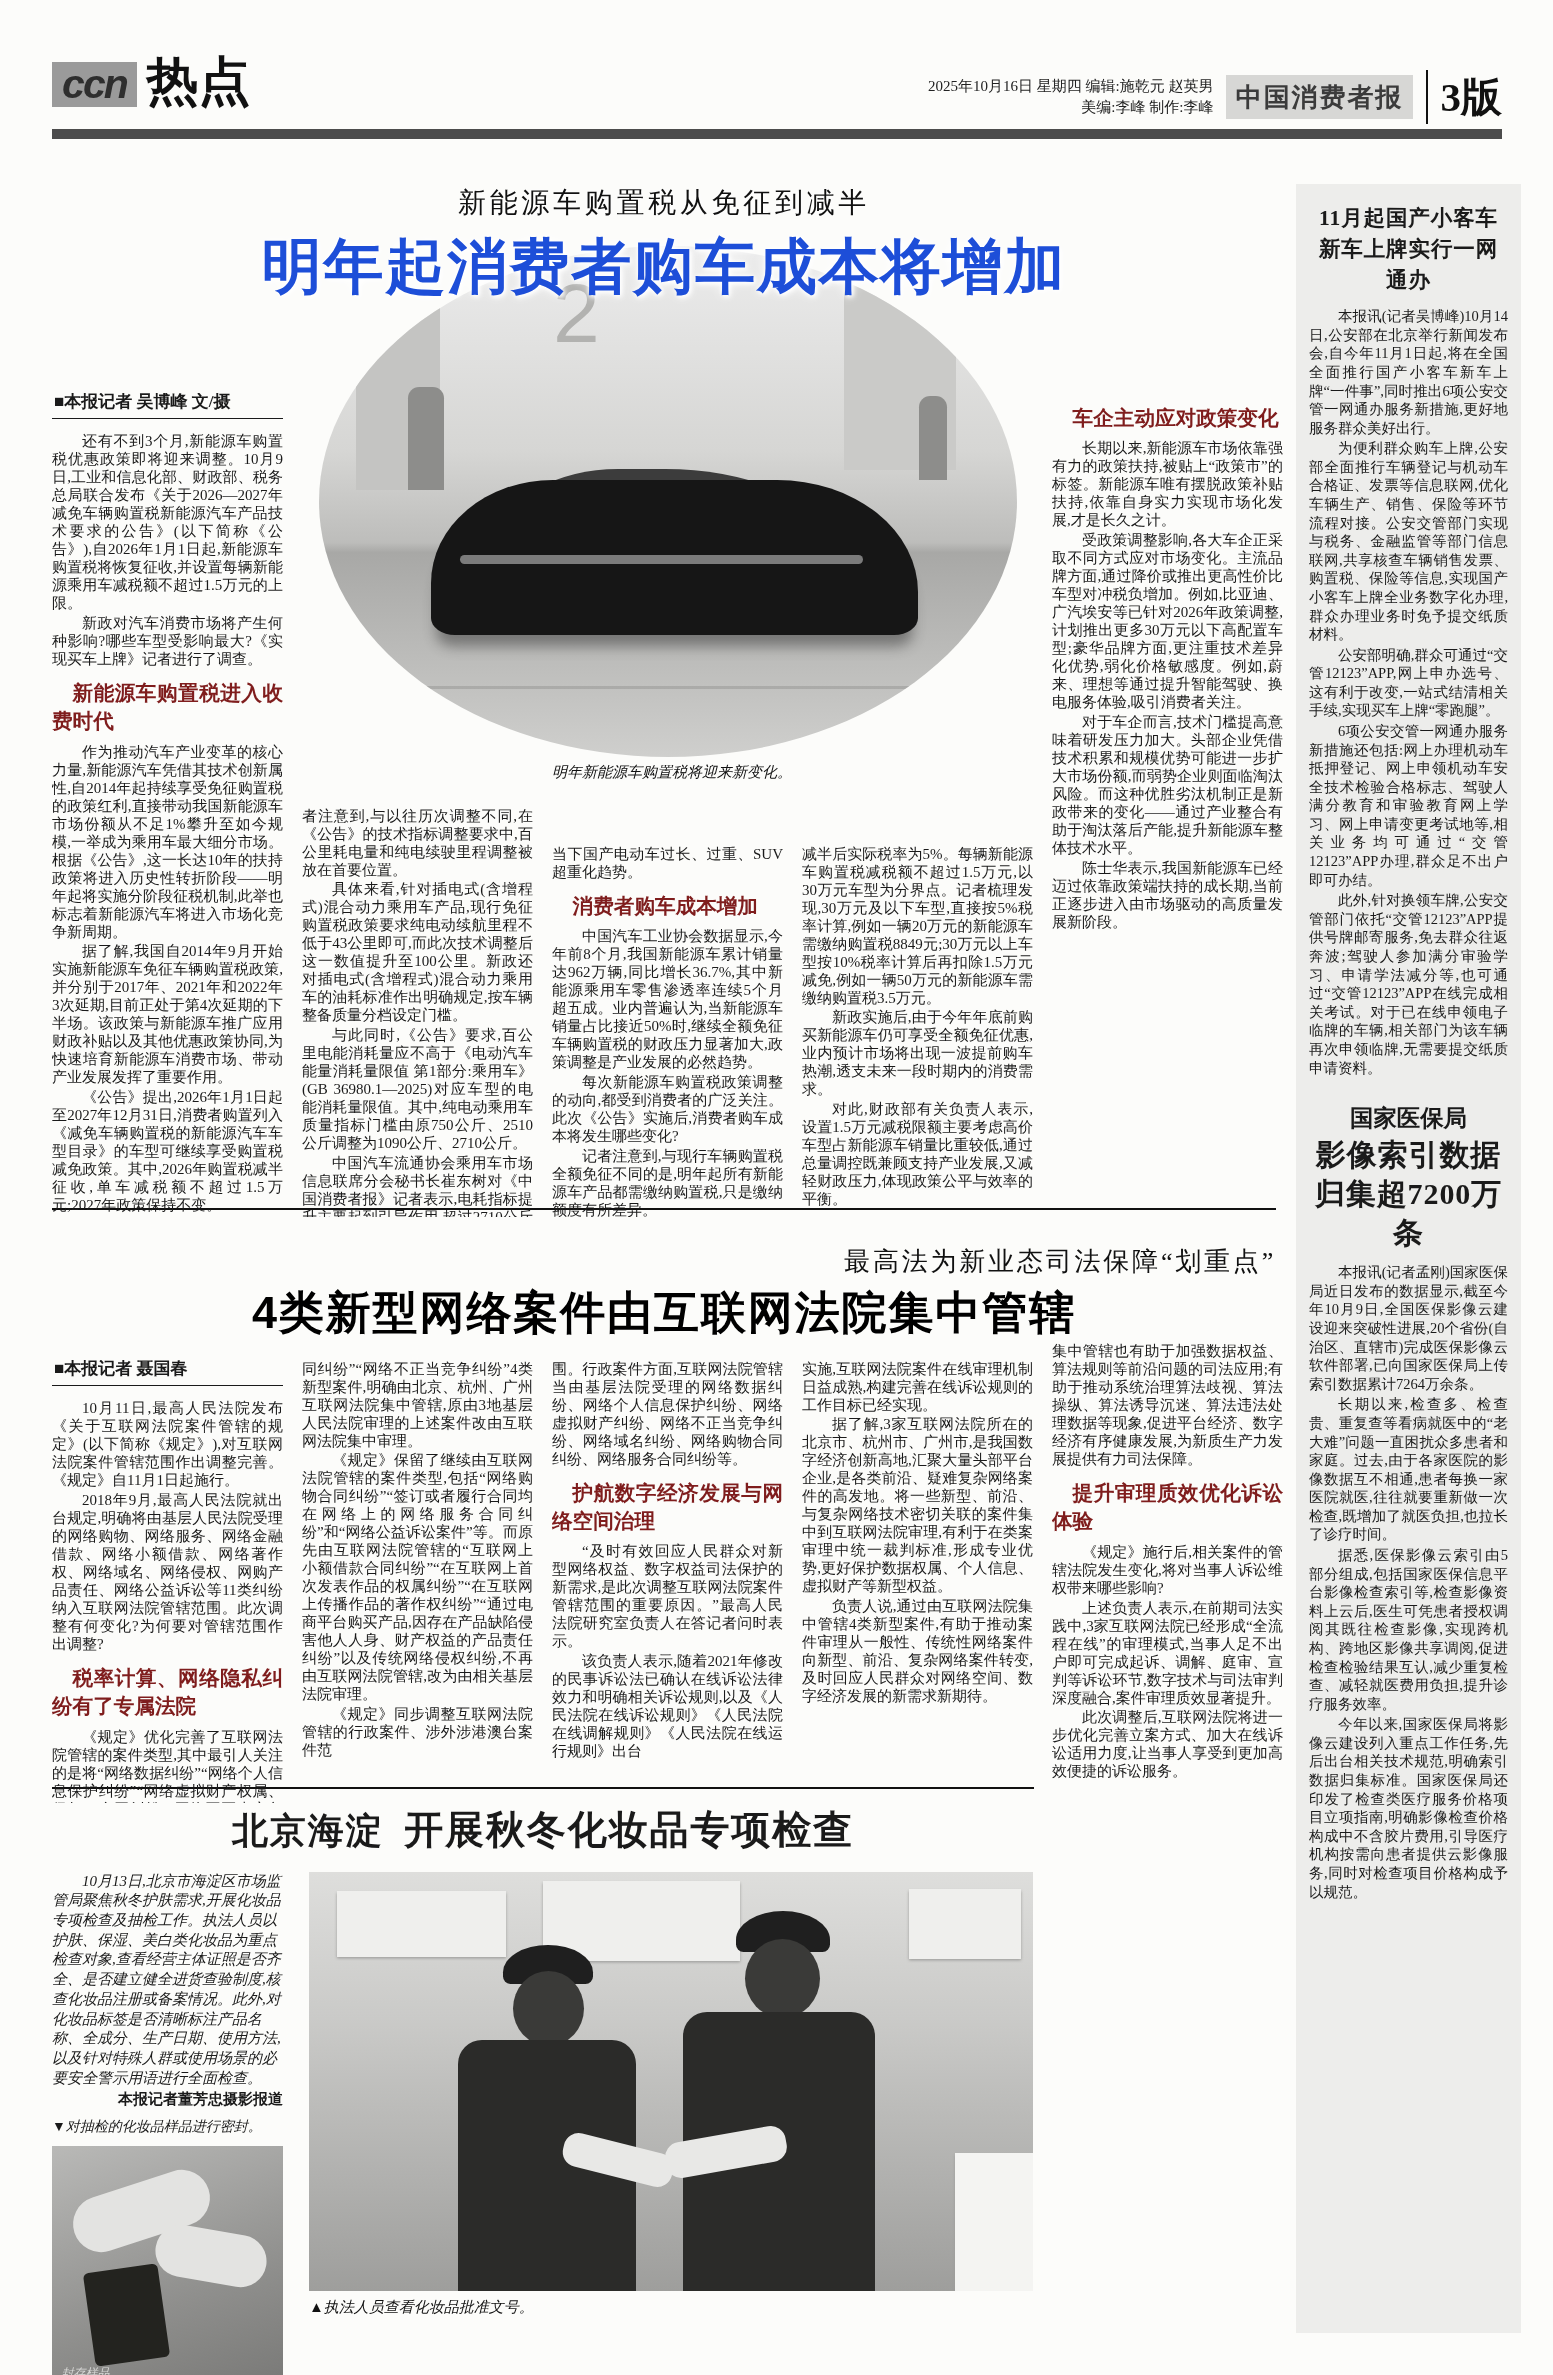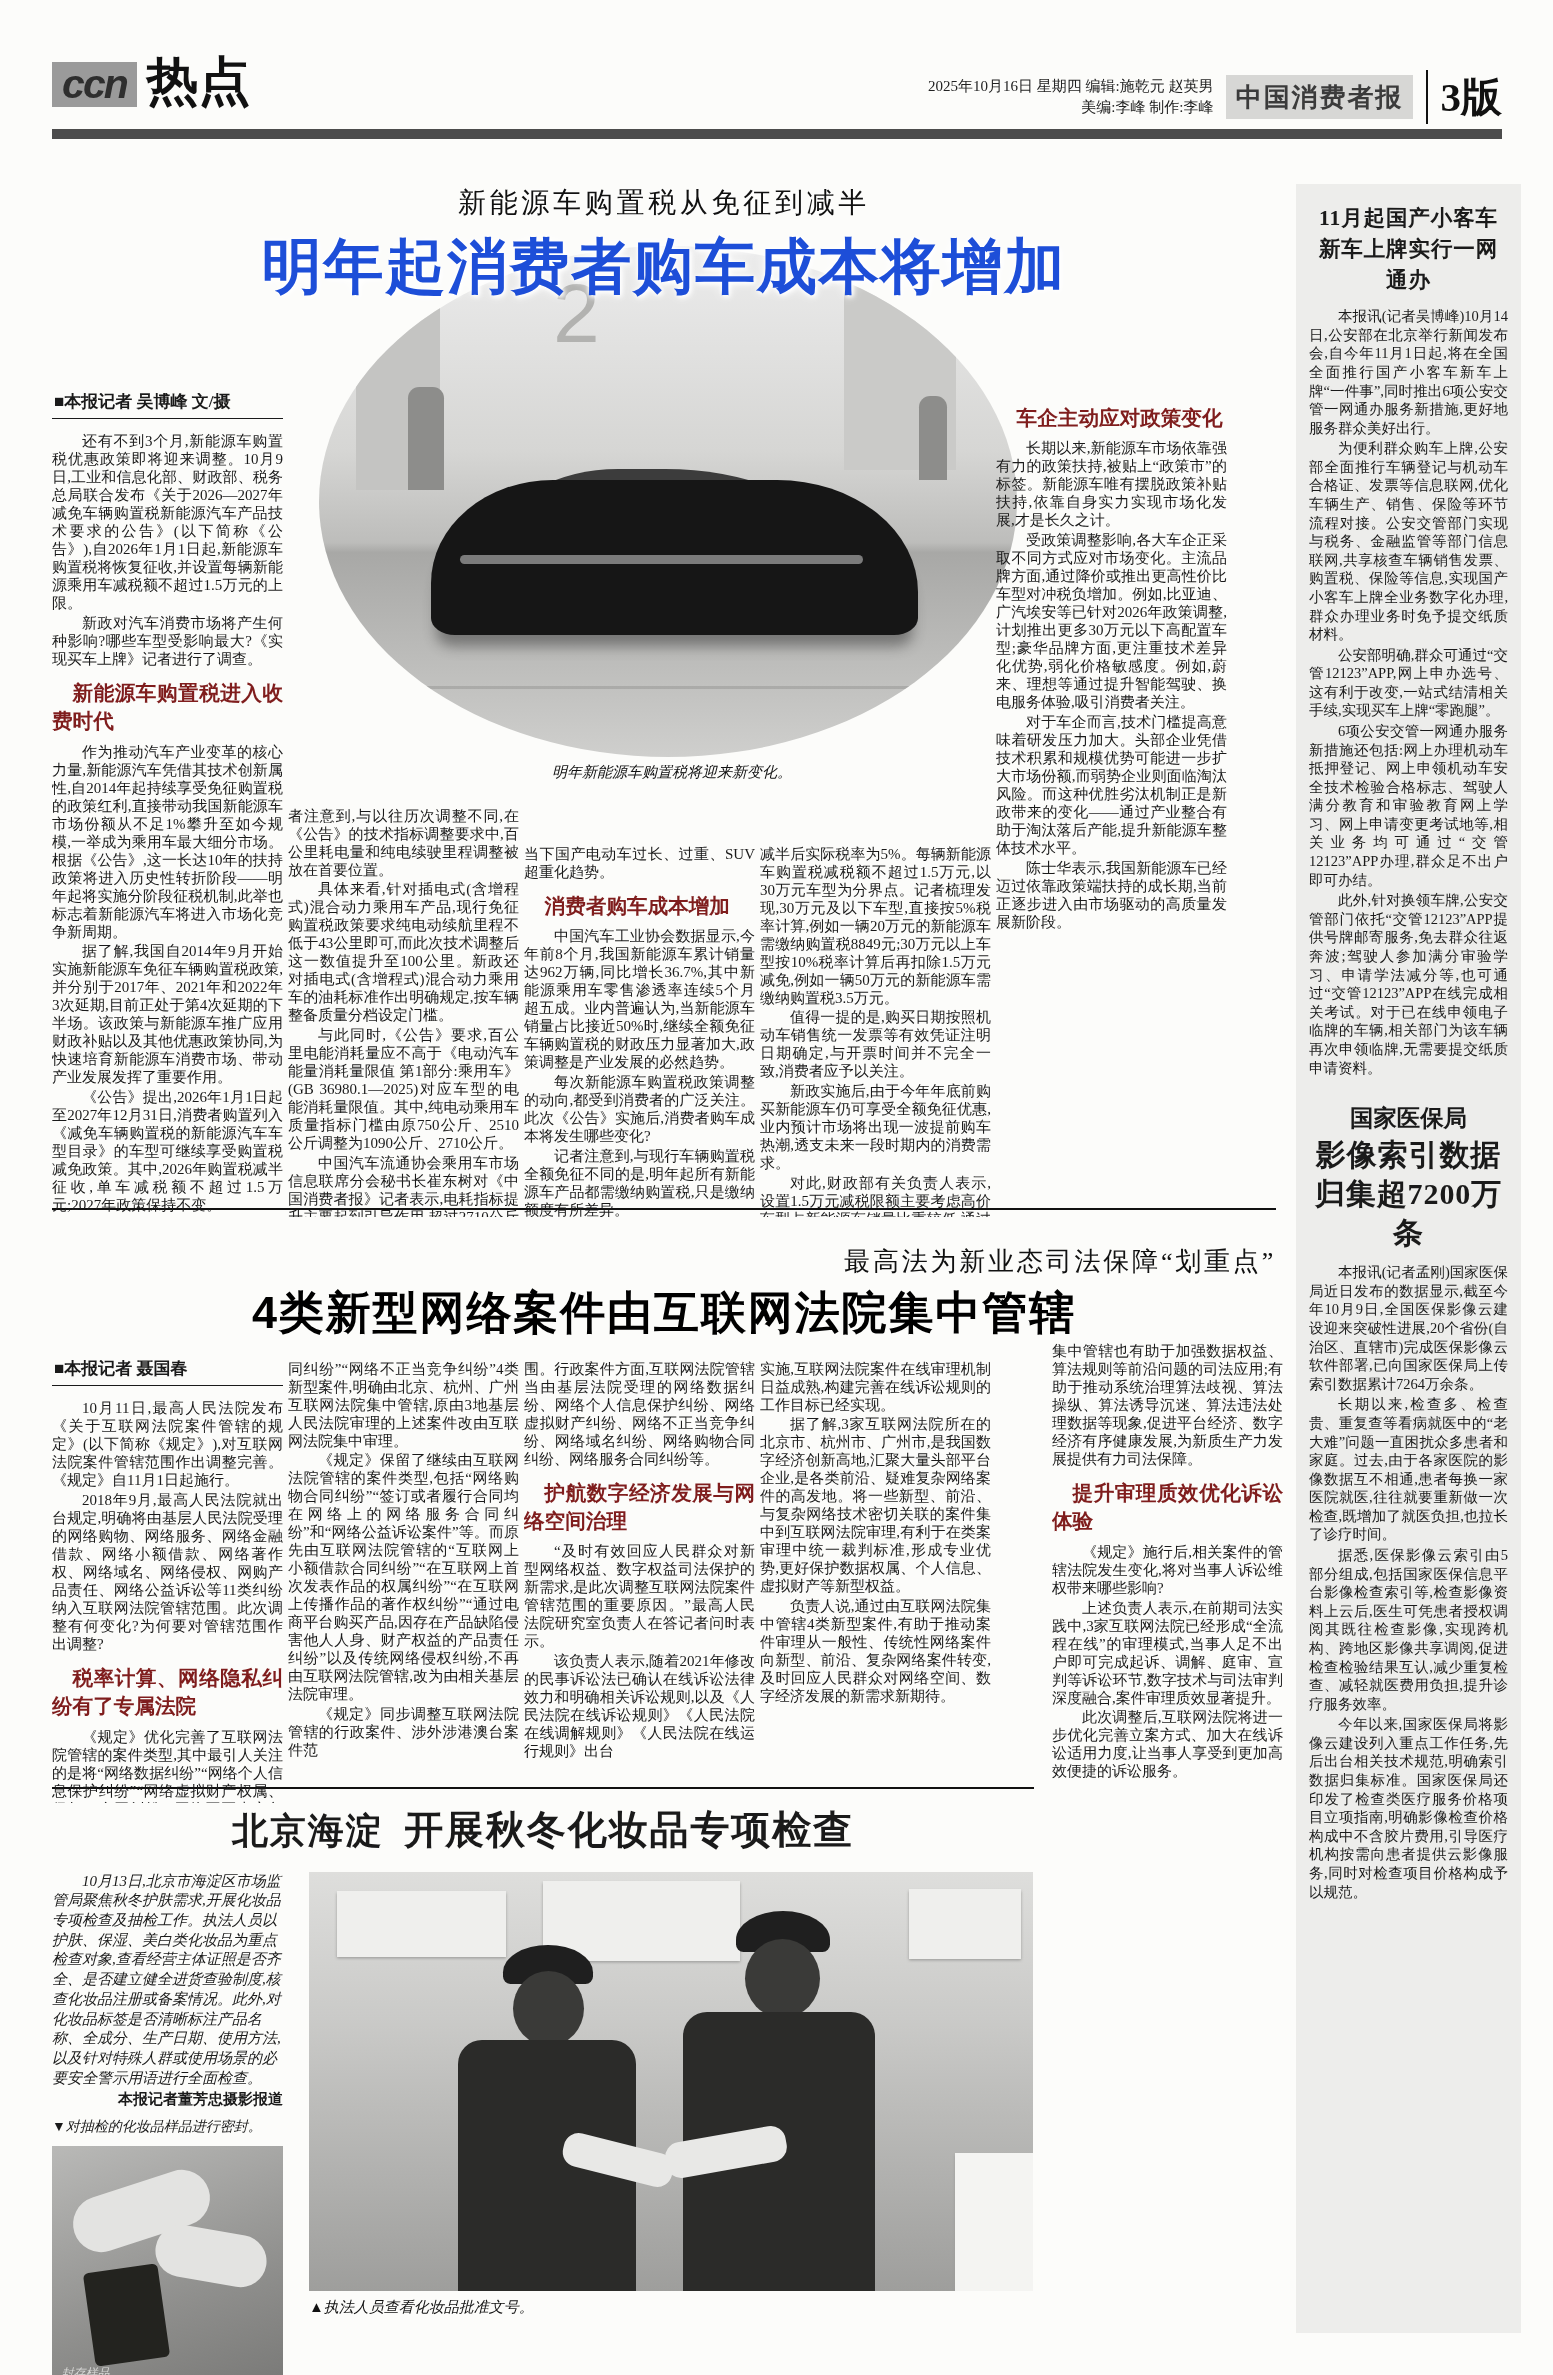--- a/index.html
+++ b/index.html
@@ -41,21 +41,21 @@
   .bgpillar{position:absolute;background:#c4c4c2;}
   .bgperson{position:absolute;width:36px;height:103px;background:#8d8d8b;border-radius:11.2px 11.2px 0 0;}
   .bignum{position:absolute;font-family:"Liberation Sans",sans-serif;font-size:84px;color:#b2b2b0;font-weight:400;}
   .carbody{position:absolute;left:112px;top:234px;width:487px;height:155px;background:#161616;
            border-radius:122px 141px 24px 24px / 103px 112px 17px 17px;box-shadow:0 17px 13px -5.6px rgba(40,40,40,.45);}
   .carglass{position:absolute;left:187px;top:223px;width:309px;height:66px;background:#3c3c3c;
             border-radius:112px 150px 0 0 / 66px 66px 0 0;}
   .carlight{position:absolute;left:141px;top:309px;width:403px;height:9.4px;background:#cfcfcf;border-radius:5.6px;opacity:.55;}
   .floorline{position:absolute;left:0;top:440px;width:100%;height:2.8px;background:#9b9b99;opacity:.6;}
   .photocap1{position:absolute;left:500px;top:579px;width:473px;z-index:2;font-style:italic;font-size:15px;color:#111;}
-  .cols{display:flex;gap:5px;position:relative;z-index:2;}
+  .cols{display:flex;gap:19px;position:relative;z-index:2;}
   #cols1{margin-top:90px;height:824px;}
   
   #divider1{position:absolute;left:52px;top:1208px;width:1224px;height:1.9px;background:#111;}
   #article2{position:absolute;left:52px;top:1220px;width:1224px;}
   .kicker2{text-align:right;font-size:26px;letter-spacing:2.8px;color:#111;margin-top:24px;}
   .headline2{text-align:center;font-family:"Liberation Sans","DejaVu Sans",sans-serif;font-weight:900;
              font-size:45px;line-height:56px;letter-spacing:1.9px;margin-top:5.6px;color:#000;}
   #cols2{margin-top:19px;height:443px;width:982px;}
   #a2col5{position:absolute;left:1052px;top:1342px;width:231px;height:965px;}
   
@@ -155,21 +155,20 @@
             <div class="colhead">消费者购车成本增加</div>
             <div class="para">中国汽车工业协会数据显示,今年前8个月,我国新能源车累计销量达962万辆,同比增长36.7%,其中新能源乘用车零售渗透率连续5个月超五成。业内普遍认为,当新能源车销量占比接近50%时,继续全额免征车辆购置税的财政压力显著加大,政策调整是产业发展的必然趋势。</div>
             <div class="para">每次新能源车购置税政策调整的动向,都受到消费者的广泛关注。此次《公告》实施后,消费者购车成本将发生哪些变化?</div>
             <div class="para">记者注意到,与现行车辆购置税全额免征不同的是,明年起所有新能源车产品都需缴纳购置税,只是缴纳额度有所差异。</div>
           </div>
       </div>
       <div class="col">
         <div class="spacer" style="height:452px;"></div>
         <div>
             <div class="para cont">减半后实际税率为5%。每辆新能源车购置税减税额不超过1.5万元,以30万元车型为分界点。记者梳理发现,30万元及以下车型,直接按5%税率计算,例如一辆20万元的新能源车需缴纳购置税8849元;30万元以上车型按10%税率计算后再扣除1.5万元减免,例如一辆50万元的新能源车需缴纳购置税3.5万元。</div>
-            <div class="para">值得一提的是,购买日期按照机动车销售统一发票等有效凭证注明日期确定,与开票时间并不完全一致,消费者应予以关注。</div>
             <div class="para">新政实施后,由于今年年底前购买新能源车仍可享受全额免征优惠,业内预计市场将出现一波提前购车热潮,透支未来一段时期内的消费需求。</div>
             <div class="para">对此,财政部有关负责人表示,设置1.5万元减税限额主要考虑高价车型占新能源车销量比重较低,通过总量调控既兼顾支持产业发展,又减轻财政压力,体现政策公平与效率的平衡。</div>
           </div>
       </div>
       <div class="col">
           <div class="colhead">车企主动应对政策变化</div>
           <div class="para">长期以来,新能源车市场依靠强有力的政策扶持,被贴上“政策市”的标签。新能源车唯有摆脱政策补贴扶持,依靠自身实力实现市场化发展,才是长久之计。</div>
           <div class="para">受政策调整影响,各大车企正采取不同方式应对市场变化。主流品牌方面,通过降价或推出更高性价比车型对冲税负增加。例如,比亚迪、广汽埃安等已针对2026年政策调整,计划推出更多30万元以下高配置车型;豪华品牌方面,更注重技术差异化优势,弱化价格敏感度。例如,蔚来、理想等通过提升智能驾驶、换电服务体验,吸引消费者关注。</div>
           <div class="para">对于车企而言,技术门槛提高意味着研发压力加大。头部企业凭借技术积累和规模优势可能进一步扩大市场份额,而弱势企业则面临淘汰风险。而这种优胜劣汰机制正是新政带来的变化——通过产业整合有助于淘汰落后产能,提升新能源车整体技术水平。</div>
           <div class="para">陈士华表示,我国新能源车已经迈过依靠政策端扶持的成长期,当前正逐步进入由市场驱动的高质量发展新阶段。</div>

